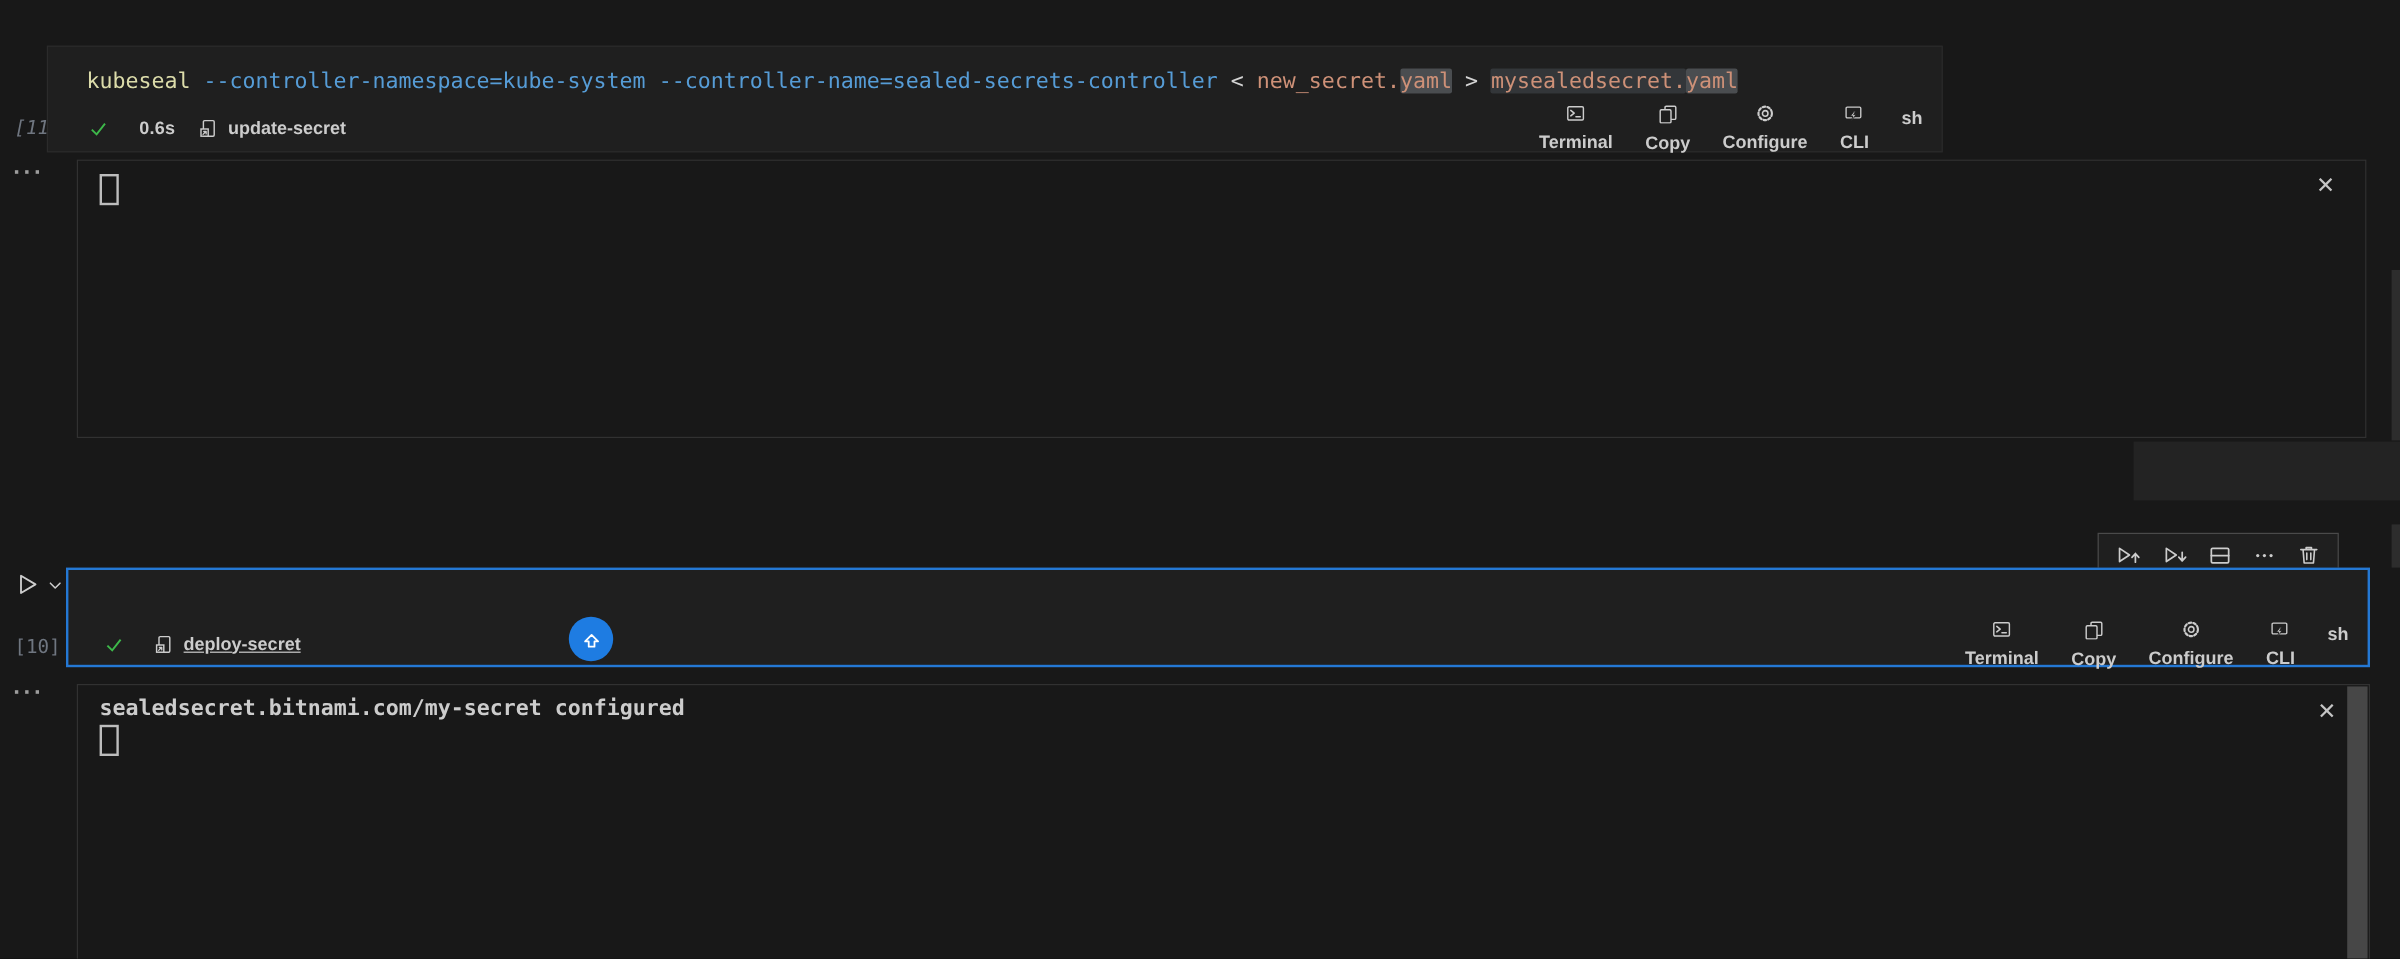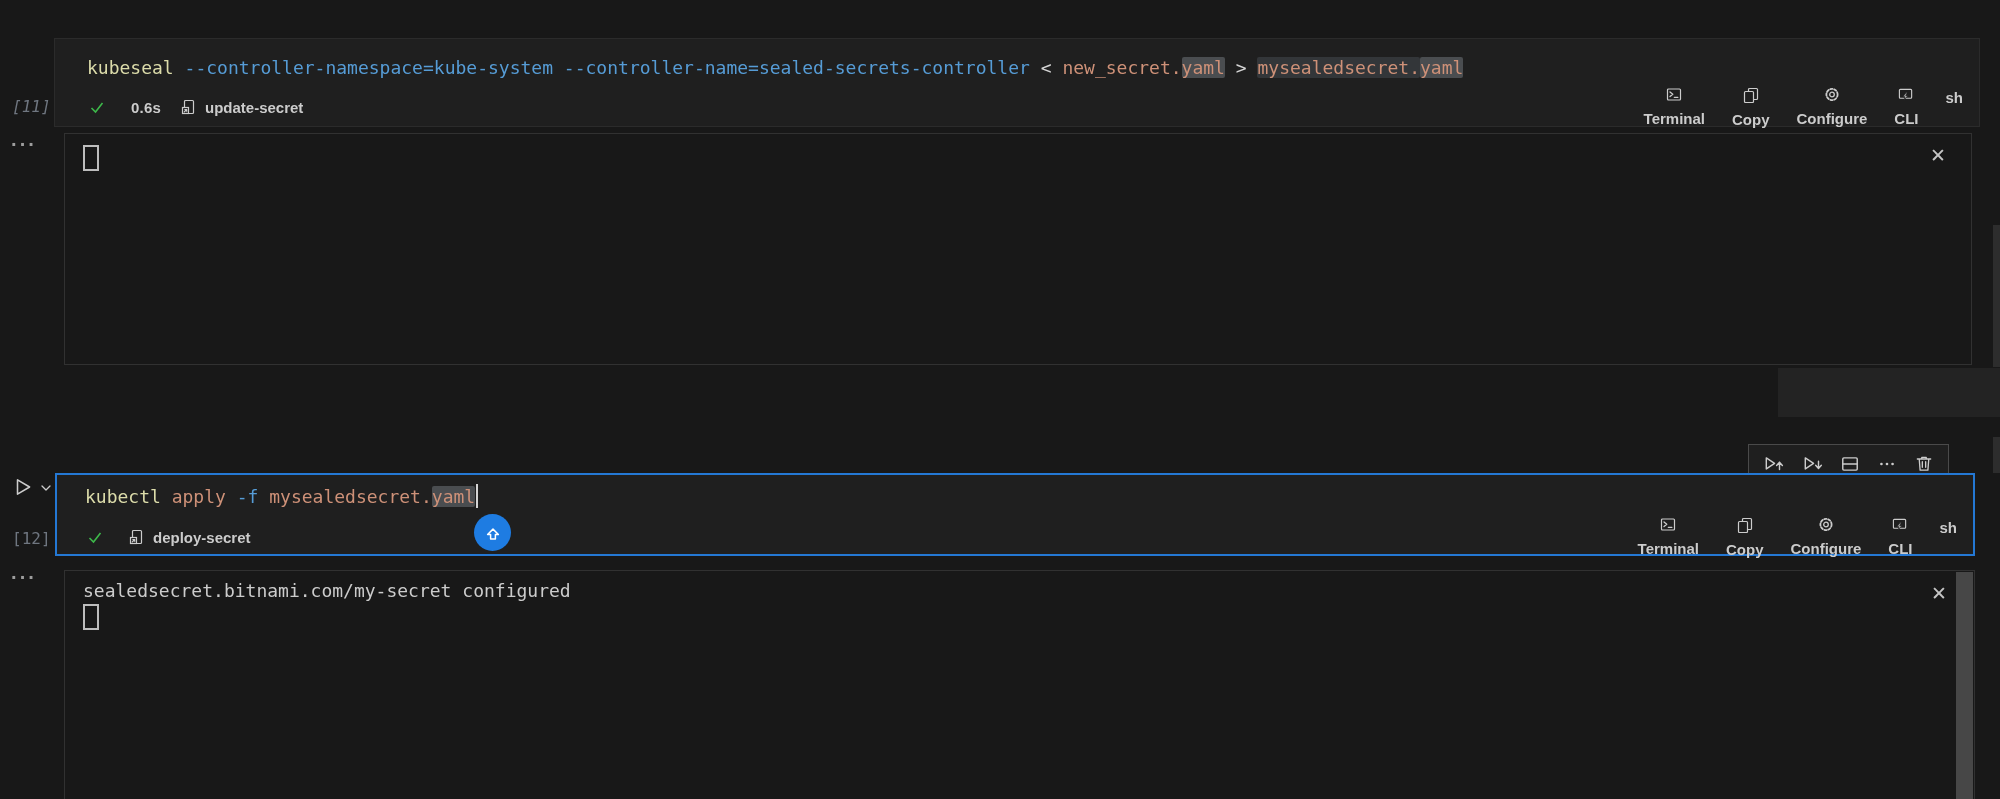--- a/index.html
+++ b/index.html
@@ -3,33 +3,33 @@
 <meta charset="utf-8">
 <style>
   html,body{margin:0;padding:0;background:#101010;}
   #app{
     position:relative;width:2000px;height:799px;overflow:hidden;
     background:#181818;
     font-family:"Liberation Sans",sans-serif;color:#cccccc;
   }
   
   .cell{position:absolute;background:#1f1f1f;box-sizing:border-box;}
-  .cell1{left:54px;top:38px;width:1926px;height:89px;border:1px solid #2b2b2b;}
+  .cell1{left:39px;top:38px;width:1580px;height:89px;border:1px solid #2b2b2b;}
   .cell2{left:55px;top:473px;width:1920px;height:83px;border:2px solid #2478d4;}
   .code{position:absolute;left:32px;white-space:pre;font-family:"DejaVu Sans Mono",monospace;
         font-size:18px;line-height:26px;}
   .cell1 .code{top:16px;}
   .cell2 .code{top:9px;left:28px;}
   .code .hl-strong{background:#4a4d50;border-radius:2px;}
   .code .hl-weak{background:#333639;border-radius:2px;}
   .textcursor{display:inline-block;width:2px;height:24px;background:#d4d4d4;
               vertical-align:-5px;margin-left:1px;}
   .statusbar{position:absolute;left:0;right:0;bottom:4px;height:30px;display:flex;
              align-items:center;padding:0 16px 0 34px;font-size:15px;font-weight:600;}
-  .cell2 .statusbar{bottom:2px;padding-left:30px;}
+  .cell2 .statusbar{bottom:2px;padding-left:30px;text-decoration:underline;}
   .sb-gap{width:26px;}
   .sb-gap-sm{width:8px;}
   .flexspacer{flex:1;}
   .duration{letter-spacing:.2px;}
   .action{display:inline-flex;align-items:center;gap:8px;margin-left:27px;cursor:pointer;flex-direction:column;}
   .action svg{display:block;}
   .icon16{width:16px;height:16px;display:inline-flex;}
   
   .exec{position:absolute;left:12px;font-family:"DejaVu Sans Mono",monospace;
         font-size:16px;color:#6f7680;}
@@ -41,21 +41,21 @@
   .gdots2{top:572px;}
   .runbtn{position:absolute;left:12px;top:476px;display:flex;align-items:flex-start;
           gap:6px;cursor:pointer;}
   
   .output{position:absolute;background:#181818;border:1px solid #313131;box-sizing:border-box;}
   .output1{left:64px;top:133px;width:1908px;height:232px;}
   .output2{left:64px;top:570px;width:1911px;height:240px;}
   .blockcursor{position:absolute;width:12px;height:22px;border:2px solid #bdbdbd;}
   .output1 .blockcursor{left:18px;top:11px;}
   .out-line{position:absolute;left:18px;top:7px;font-family:"DejaVu Sans Mono",monospace;
-            font-size:18px;line-height:26px;color:#cccccc;white-space:pre;}
+            font-size:18px;line-height:26px;color:#cccccc;white-space:pre;font-weight:bold;}
   .output2 .blockcursor{left:18px;top:33px;}
   .closex{position:absolute;font-size:19px;color:#c5c5c5;cursor:pointer;line-height:1;}
   .output1 .closex{right:25px;top:12px;}
   .output2 .closex{right:27px;top:13px;}
   .scrollthumb{position:absolute;right:1px;top:1px;width:17px;height:227px;background:#474747;}
   
   .hoverbox{position:absolute;left:1778px;top:368px;width:222px;height:49px;background:#232323;}
   .toolbar{position:absolute;left:1748px;top:444px;width:201px;height:43px;background:#1f1f1f;
            border:1px solid #4a4a4a;box-sizing:border-box;display:flex;align-items:center;
            justify-content:space-around;padding:0 6px;}
@@ -181,24 +181,23 @@
         <svg width="22" height="22" viewBox="0 0 20 20">
           <path d="M5 3.5v13L16 10z" stroke="#cccccc" fill="none" stroke-linecap="round" stroke-linejoin="round" stroke-width="1.4"></path>
         </svg>
       </span>
     <span class="icon16" style="width:12px;height:12px;margin-top:6px">
         <svg width="12" height="12" viewBox="0 0 12 12">
           <path d="M2 4l4 4 4-4" stroke="#cccccc" fill="none" stroke-linecap="round" stroke-linejoin="round" stroke-width="1.3"></path>
         </svg>
       </span>
   </div>
-  <div class="exec exec2">[12]</div>
+  <div class="exec exec2">[10]</div>
 
   <div class="cell cell2">
-    <div class="code"><span style="color: rgb(220, 220, 170);">kubectl</span><span style="color: rgb(206, 145, 120);"> apply</span><span style="color: rgb(86, 156, 214);"> -f</span><span style="color: rgb(206, 145, 120);"> mysealedsecret.</span><span class="hl-strong" style="color: rgb(206, 145, 120);">yaml</span><span class="textcursor"></span></div>
     <div class="statusbar">
       <span class="icon16">
           <svg width="17" height="17" viewBox="0 0 16 16">
             <path d="M2.5 8.5l4 4L13.5 3.5" stroke="#3db84a" fill="none" stroke-width="1.6"></path>
           </svg>
         </span>
       <span class="sb-gap"></span>
       <span class="icon16">
           <svg width="16" height="16" viewBox="0 0 16 16">
             <rect x="3.5" y="1.5" width="9" height="13" rx="1" stroke="#cccccc" fill="none" stroke-linecap="round" stroke-linejoin="round" stroke-width="1.2"></rect>

